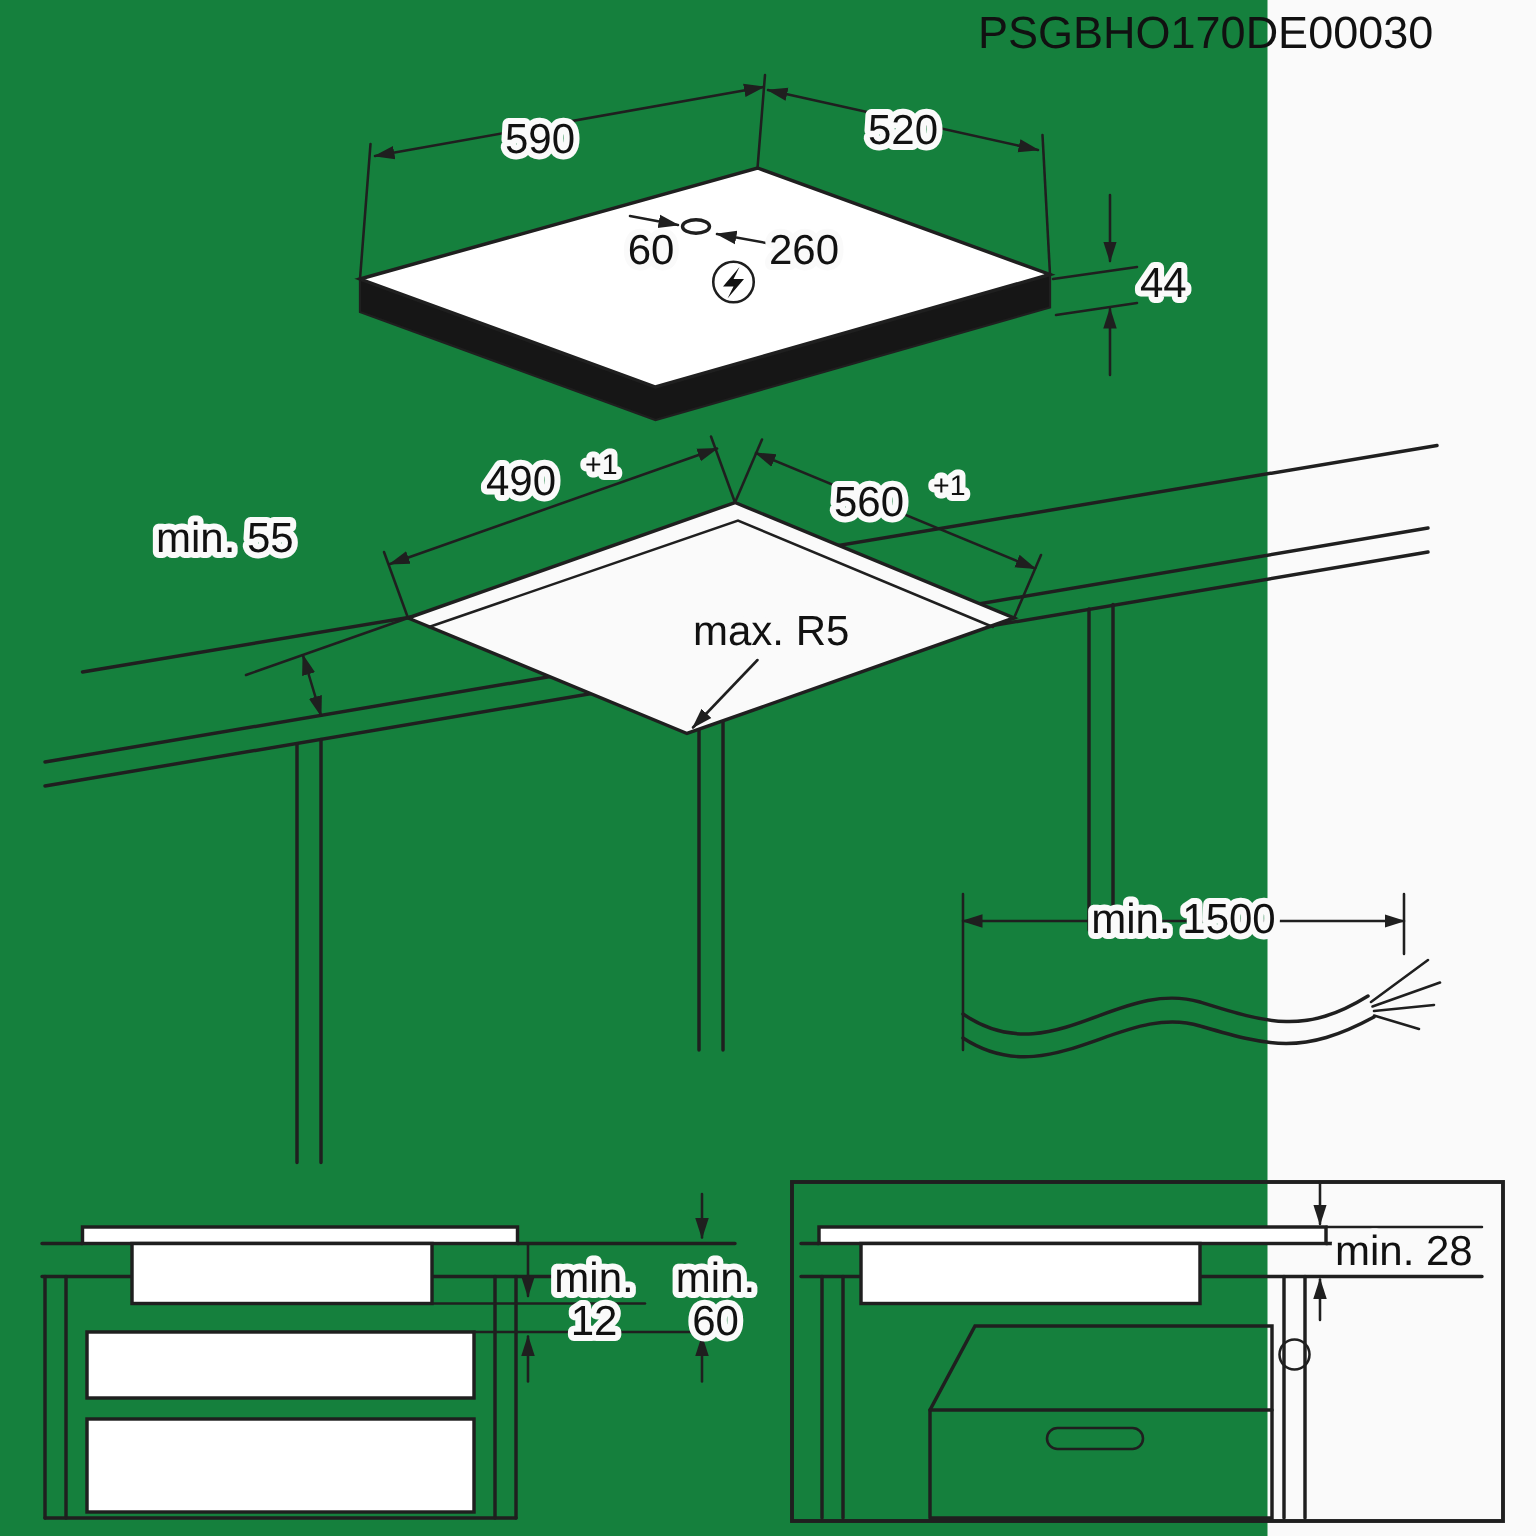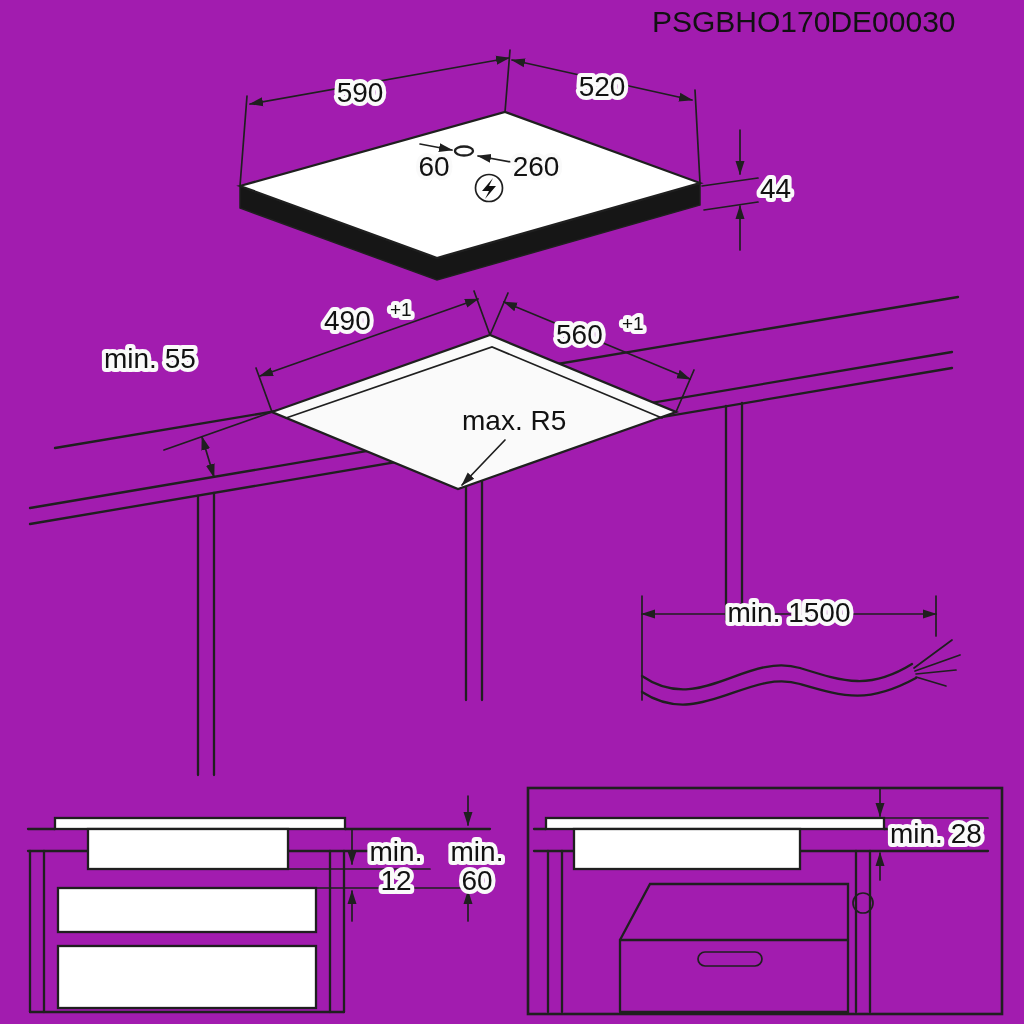--- a/index.html
+++ b/index.html
@@ -1,16 +1,16 @@
 <!DOCTYPE html>
 <html><head>
 <meta charset="utf-8">
 <style>
   html,body{margin:0;padding:0;background:#fafafa;}
-  .page{position:relative;width:1024px;height:1024px;background:#a21caf;font-family:"Liberation Sans",sans-serif;}
+  .page{position:relative;width:845px;height:1024px;background:#15803d;font-family:"Liberation Sans",sans-serif;}
   svg{display:block;}
   .ln{stroke:#1f1f1f;stroke-width:2.3;fill:none;stroke-linecap:round;}
   .lnthin{stroke:#1f1f1f;stroke-width:1.7;fill:none;stroke-linecap:round;}
   .lnbox{stroke:#1f1f1f;stroke-width:2.6;fill:none;}
   .face{fill:#ffffff;stroke:#1f1f1f;stroke-width:2.3;}
   .band{fill:#161616;stroke:#1f1f1f;stroke-width:1.5;}
   .mask{fill:#fafafa;stroke:#1f1f1f;stroke-width:2.3;}
   .white{fill:#ffffff;stroke:#1f1f1f;stroke-width:2.3;}
   text.dim{font-family:"Liberation Sans",sans-serif;font-size:28px;fill:#111;paint-order:stroke;stroke:#fafafa;stroke-width:8px;stroke-linejoin:round;}
   text.sup{font-size:19px;}

